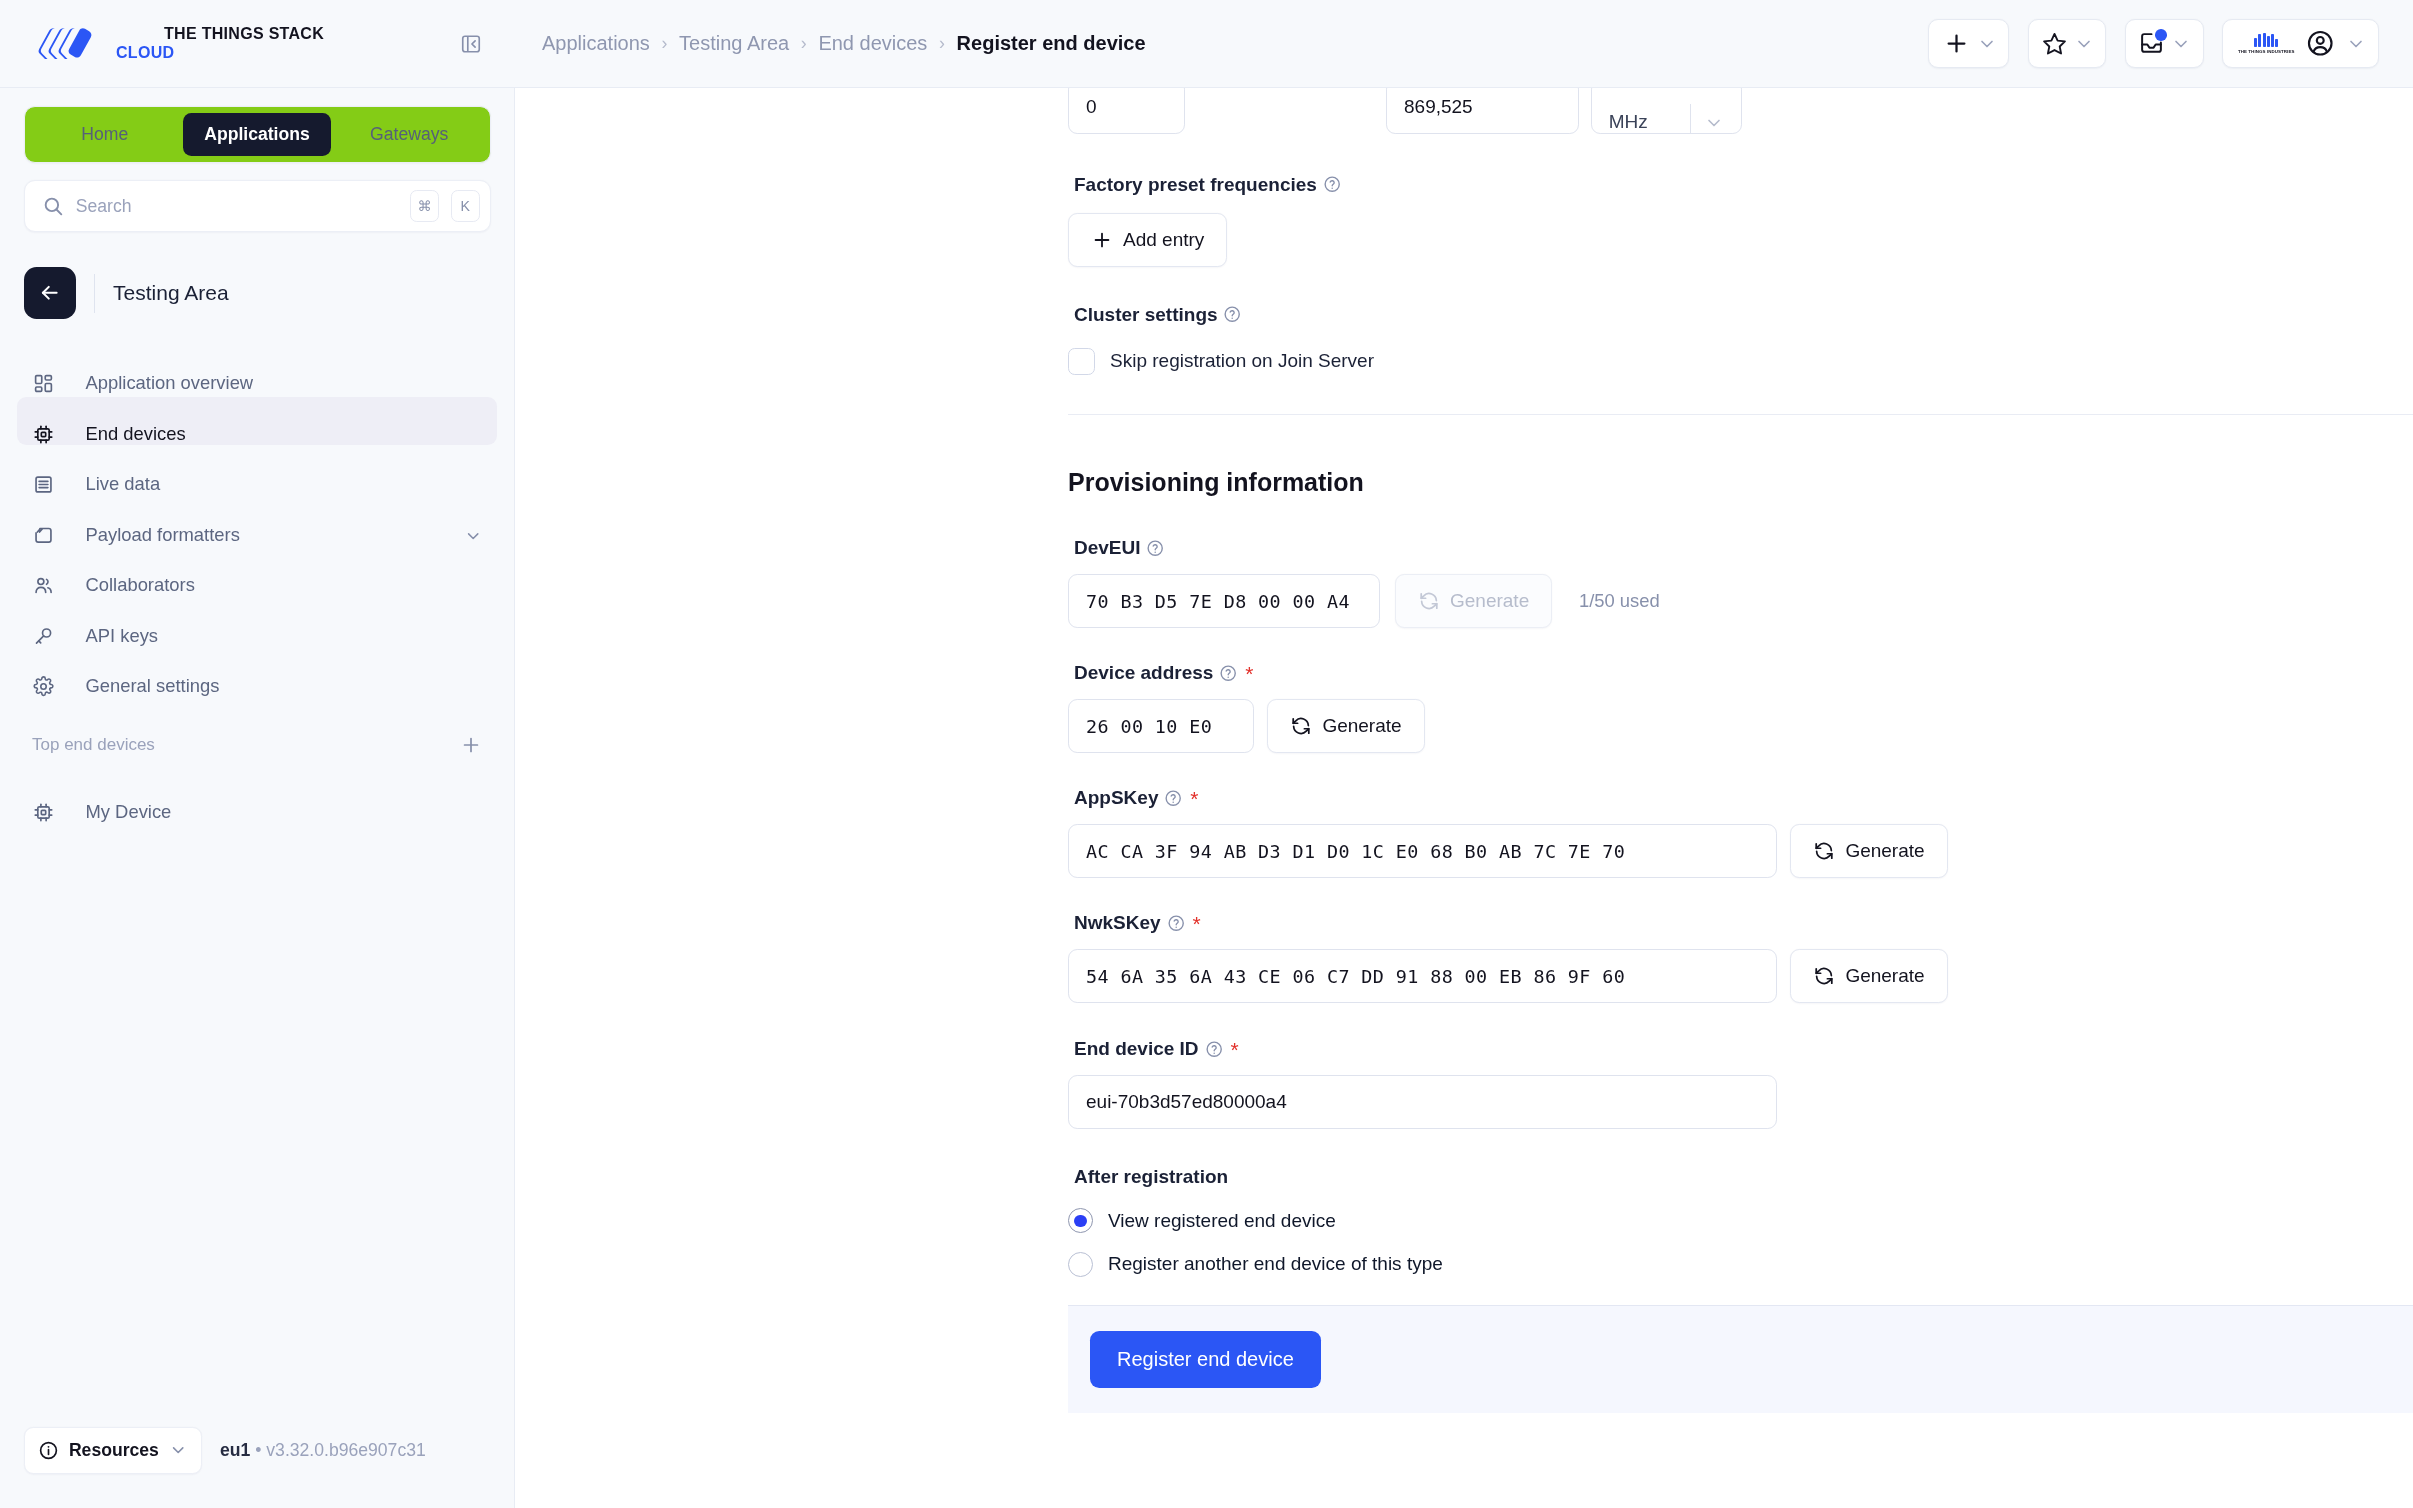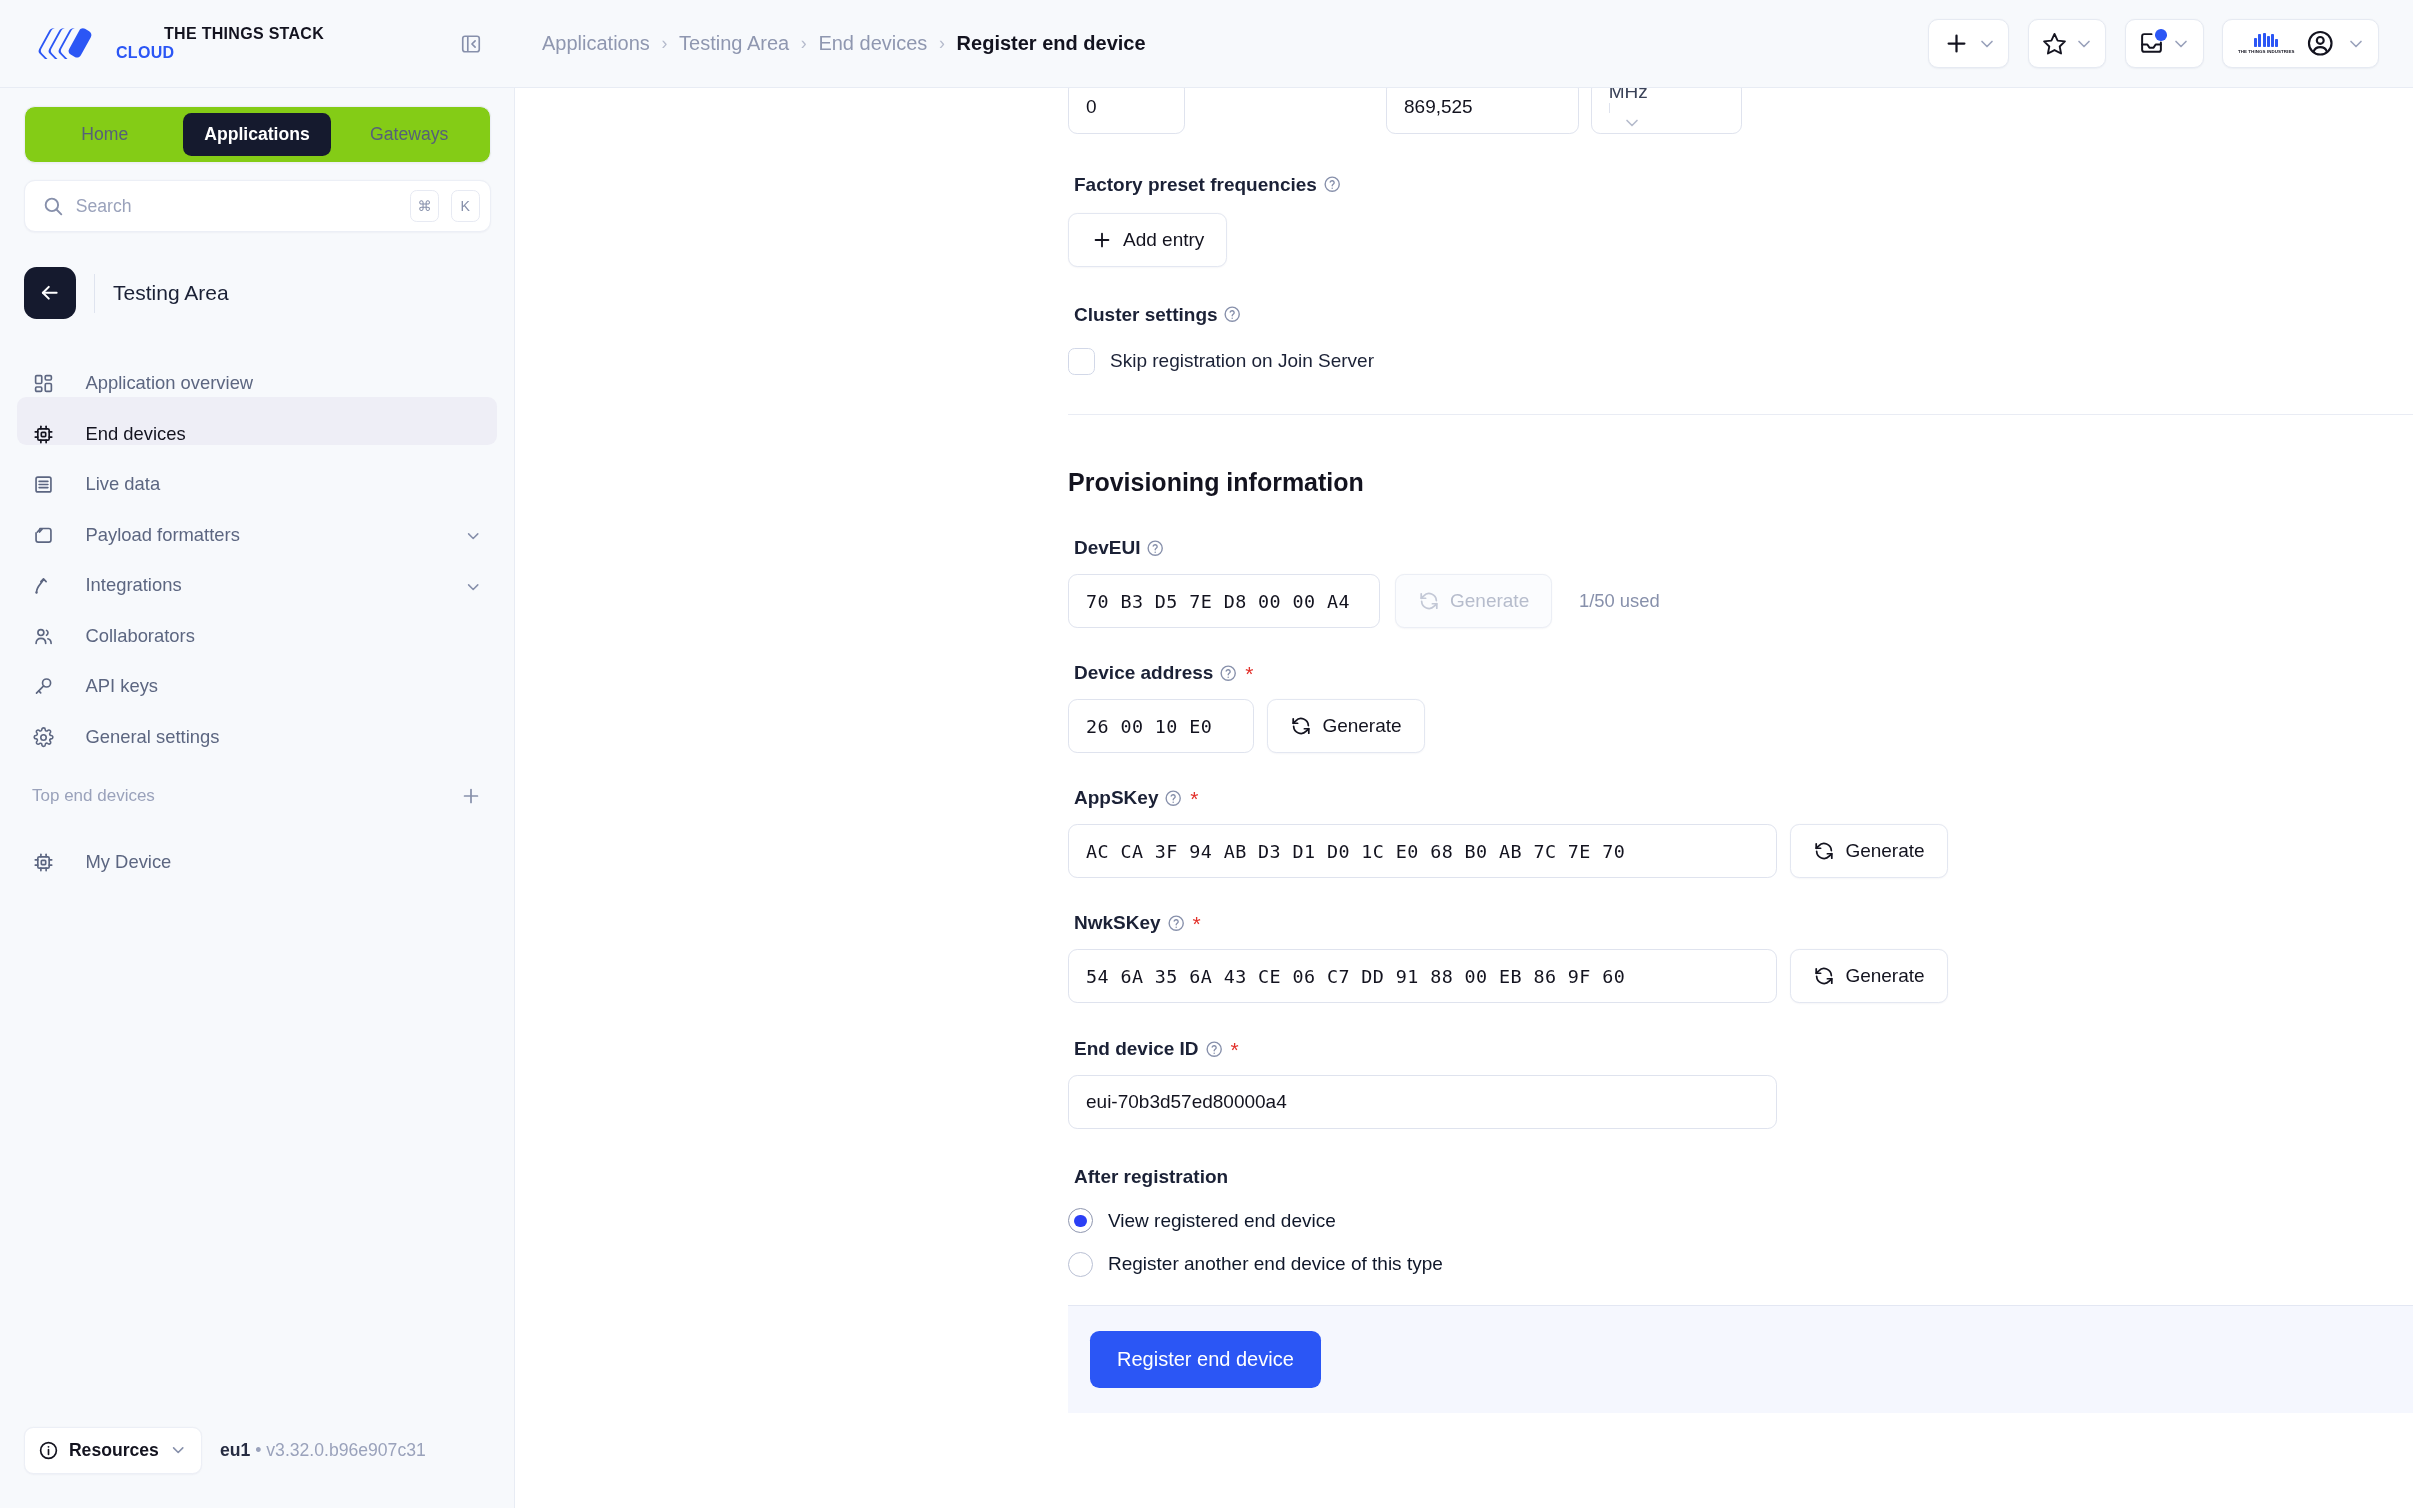--- a/index.html
+++ b/index.html
@@ -158,22 +158,22 @@
   .inp {
     background: #ffffff; border: 0.8px solid #dfe3ee; border-radius: 9.2px;
     height: 54px; display: flex; align-items: center; padding: 0 17px;
     font-size: 19px; color: #13131f;
   }
   .inp.mono { font-family: "DejaVu Sans Mono", monospace; font-size: 18.4px; letter-spacing: 0.4px; }
   .inp-narrow { width: 117px; }
   .inp-freq { width: 193px; text-align: center; }
   .sel {
     background: #ffffff; border: 0.8px solid #dfe3ee; border-radius: 9.2px;
-    height: 54px; width: 151px; display: flex; align-items: flex-start;
-    padding: 0 3.4px 0 17px; font-size: 19px; color: #3a4258; cursor: pointer; flex-direction: column;
+    height: 54px; width: 151px; display: flex; align-items: flex-end;
+    padding: 0 3.4px 0 17px; font-size: 19px; color: #3a4258; cursor: pointer;
   }
   .sel .sel-val { flex: 1; }
   .sel .sel-div { width: 0.8px; height: 28.5px; background: #dfe3ee; }
   .sel .sel-ic { width: 47px; display: flex; align-items: center; justify-content: center; color: #b5bbcc; }
 
   .lbl-row { display: flex; align-items: center; gap: 5.9px; }
   .flabel { font-size: 19px; font-weight: bold; color: #1b2136; margin-left: 6px; }
   .help { color: #8790ab; display: flex; align-items: center; cursor: pointer; }
   .req { color: #e2302a; font-size: 21px; line-height: 1; margin-left: 1.7px; }
 
@@ -423,35 +423,20 @@
           </svg>
         </span>
         <span class="lbl">Payload formatters</span>
         <span class="caret">
           <svg width="18.4" height="18.4" viewBox="0 0 24 24" fill="none" stroke="currentColor" stroke-width="2" stroke-linecap="round" stroke-linejoin="round">
               <polyline points="6 9 12 15 18 9"></polyline>
             </svg>
         </span>
       </div>
 
-      <div class="nav-item">
-        <span class="ic">
-          <svg width="21" height="21" viewBox="0 0 24 24" fill="none" stroke="currentColor" stroke-width="1.9" stroke-linecap="round" stroke-linejoin="round">
-            <path d="M4 20 C4 13 9 11 12 5"></path>
-              <polyline points="9 7.5 12 4.4 15 7.5"></polyline>
-            <circle cx="4" cy="20" r=".4" fill="currentColor"></circle>
-          </svg>
-        </span>
-        <span class="lbl">Integrations</span>
-        <span class="caret">
-          <svg width="18.4" height="18.4" viewBox="0 0 24 24" fill="none" stroke="currentColor" stroke-width="2" stroke-linecap="round" stroke-linejoin="round">
-              <polyline points="6 9 12 15 18 9"></polyline>
-            </svg>
-        </span>
-      </div>
 
       <div class="nav-item">
         <span class="ic">
           <svg width="21" height="21" viewBox="0 0 24 24" fill="none" stroke="currentColor" stroke-width="1.9" stroke-linecap="round">
             <circle cx="9" cy="7.5" r="3.4"></circle>
               <path d="M3.5 20 C3.5 16 6 14.2 9 14.2 C12 14.2 14.5 16 14.5 20"></path>
             <path d="M15.5 5 a3.2 3.2 0 0 1 0 5.6"></path>
               <path d="M17 14.6 c2.3.5 3.7 2.3 3.7 5.4"></path>
           </svg>
         </span>

